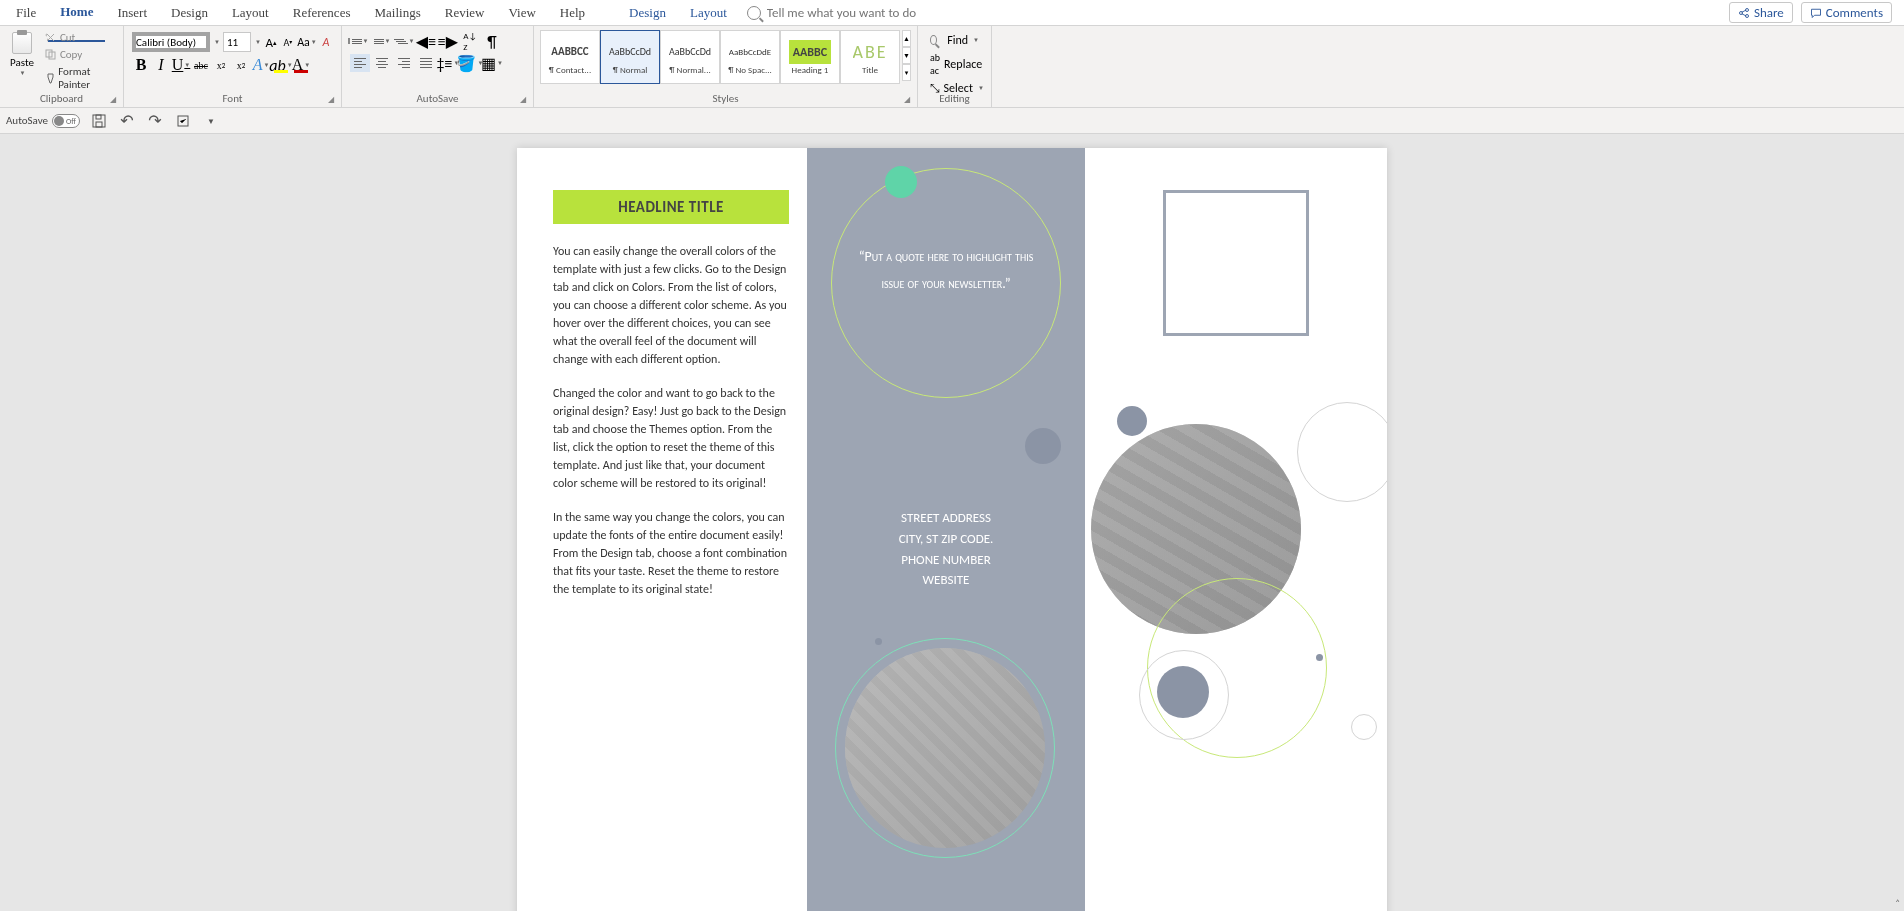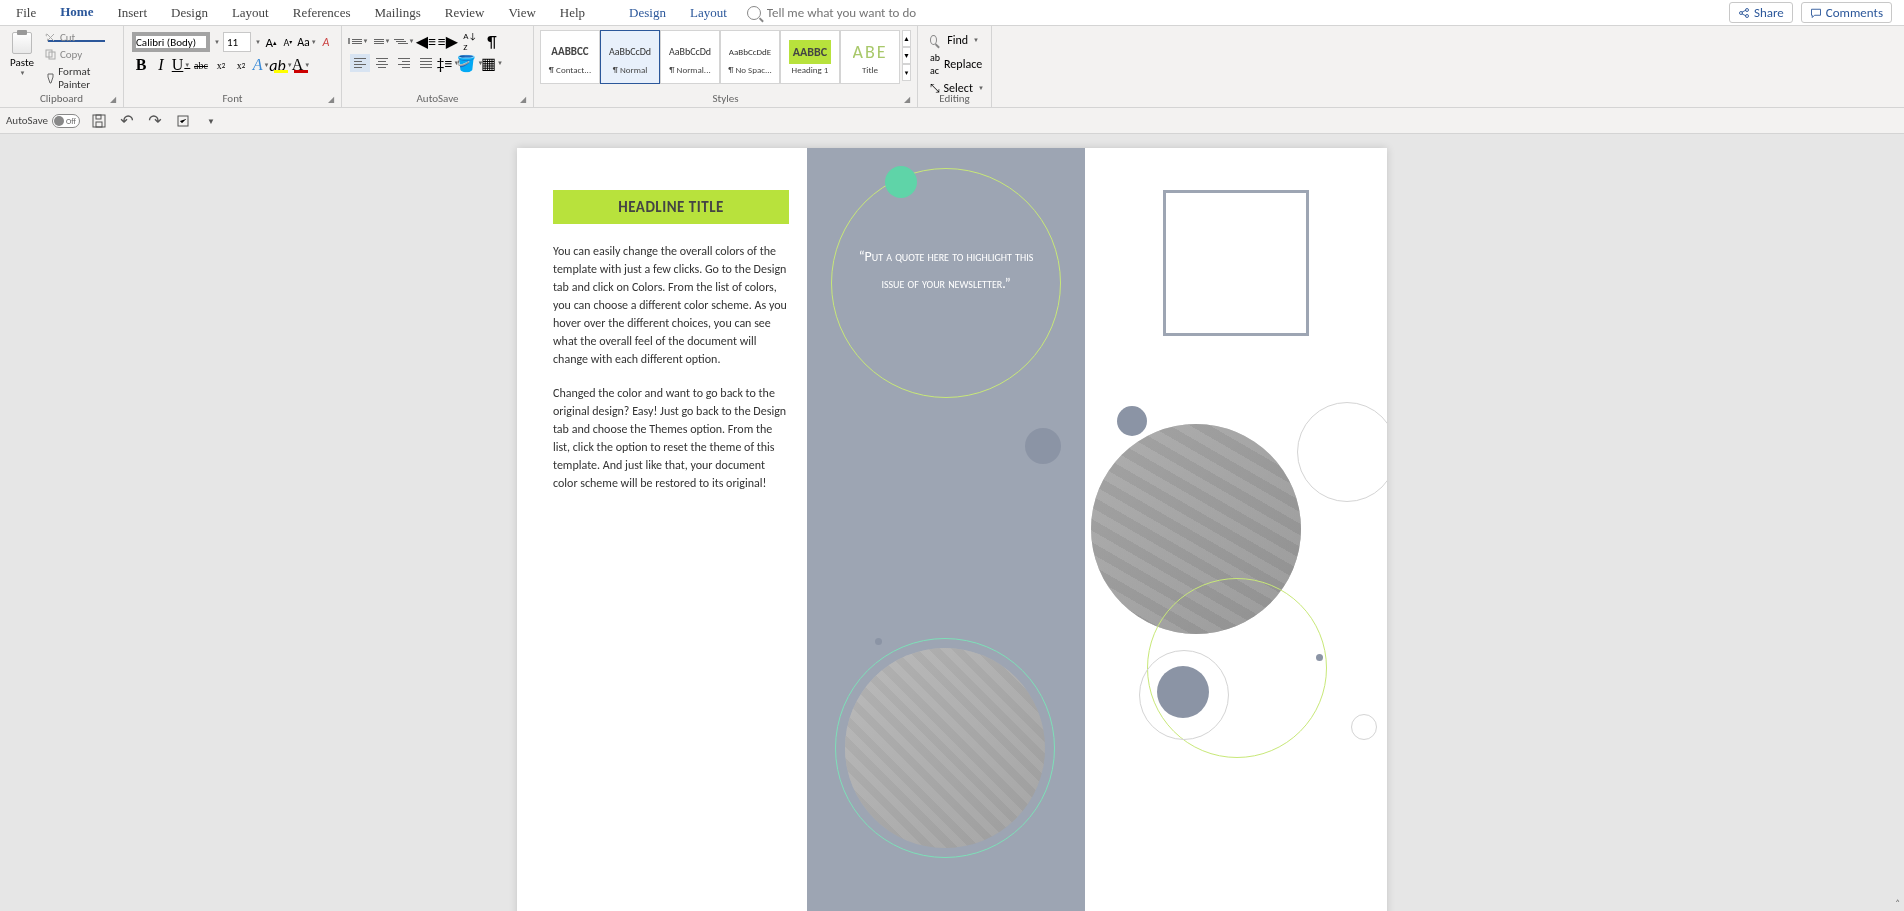--- a/index.html
+++ b/index.html
@@ -388,29 +388,36 @@
   <div class="qat-btn" style="font-size:8px">▼</div>
 </div>
 
 <div class="canvas-wrap">
   <div class="page">
 
     <div class="col col1">
       <div class="headline">HEADLINE TITLE</div>
       <p class="bodytext">You can easily change the overall colors of the template with just a few clicks.  Go to the Design tab and click on Colors.  From the list of colors, you can choose a different color scheme.  As you hover over the different choices, you can see what the overall feel of the document will change with each different option.</p>
       <p class="bodytext">Changed the color and want to go back to the original design?  Easy!  Just go back to the Design tab and choose the Themes option.  From the list, click the option to reset the theme of this template.  And just like that, your document color scheme will be restored to its original!</p>
+      <p class="bodytext">In the same way you change the colors, you can update the fonts of the entire document easily!  From the Design tab, choose a font combination that fits your taste.  Reset the theme to restore the template to its original state!</p>
 
     </div>
 
     <div class="col col2">
       <div class="big-circle c2-outline1"></div>
       <div class="big-circle c2-dot1"></div>
       <div class="quote-box">“Put a quote here to highlight this issue of your newsletter.”</div>
       <div class="big-circle c2-dot2"></div>
       <div class="big-circle c2-dot3"></div>
+      <div class="addr-box">
+        <div>STREET ADDRESS</div>
+        <div>CITY, ST ZIP CODE.</div>
+        <div>PHONE NUMBER</div>
+        <div>WEBSITE</div>
+      </div>
       <div class="big-circle c2-outline2"></div>
       <div class="c2-img"></div>
     </div>
 
     <div class="col col3">
       <div class="c3-frame"></div>
       <div class="big-circle c3-dot1"></div>
       <div class="big-circle c3-outline1"></div>
       <div class="c3-img"></div>
       <div class="big-circle c3-outline2"></div>

